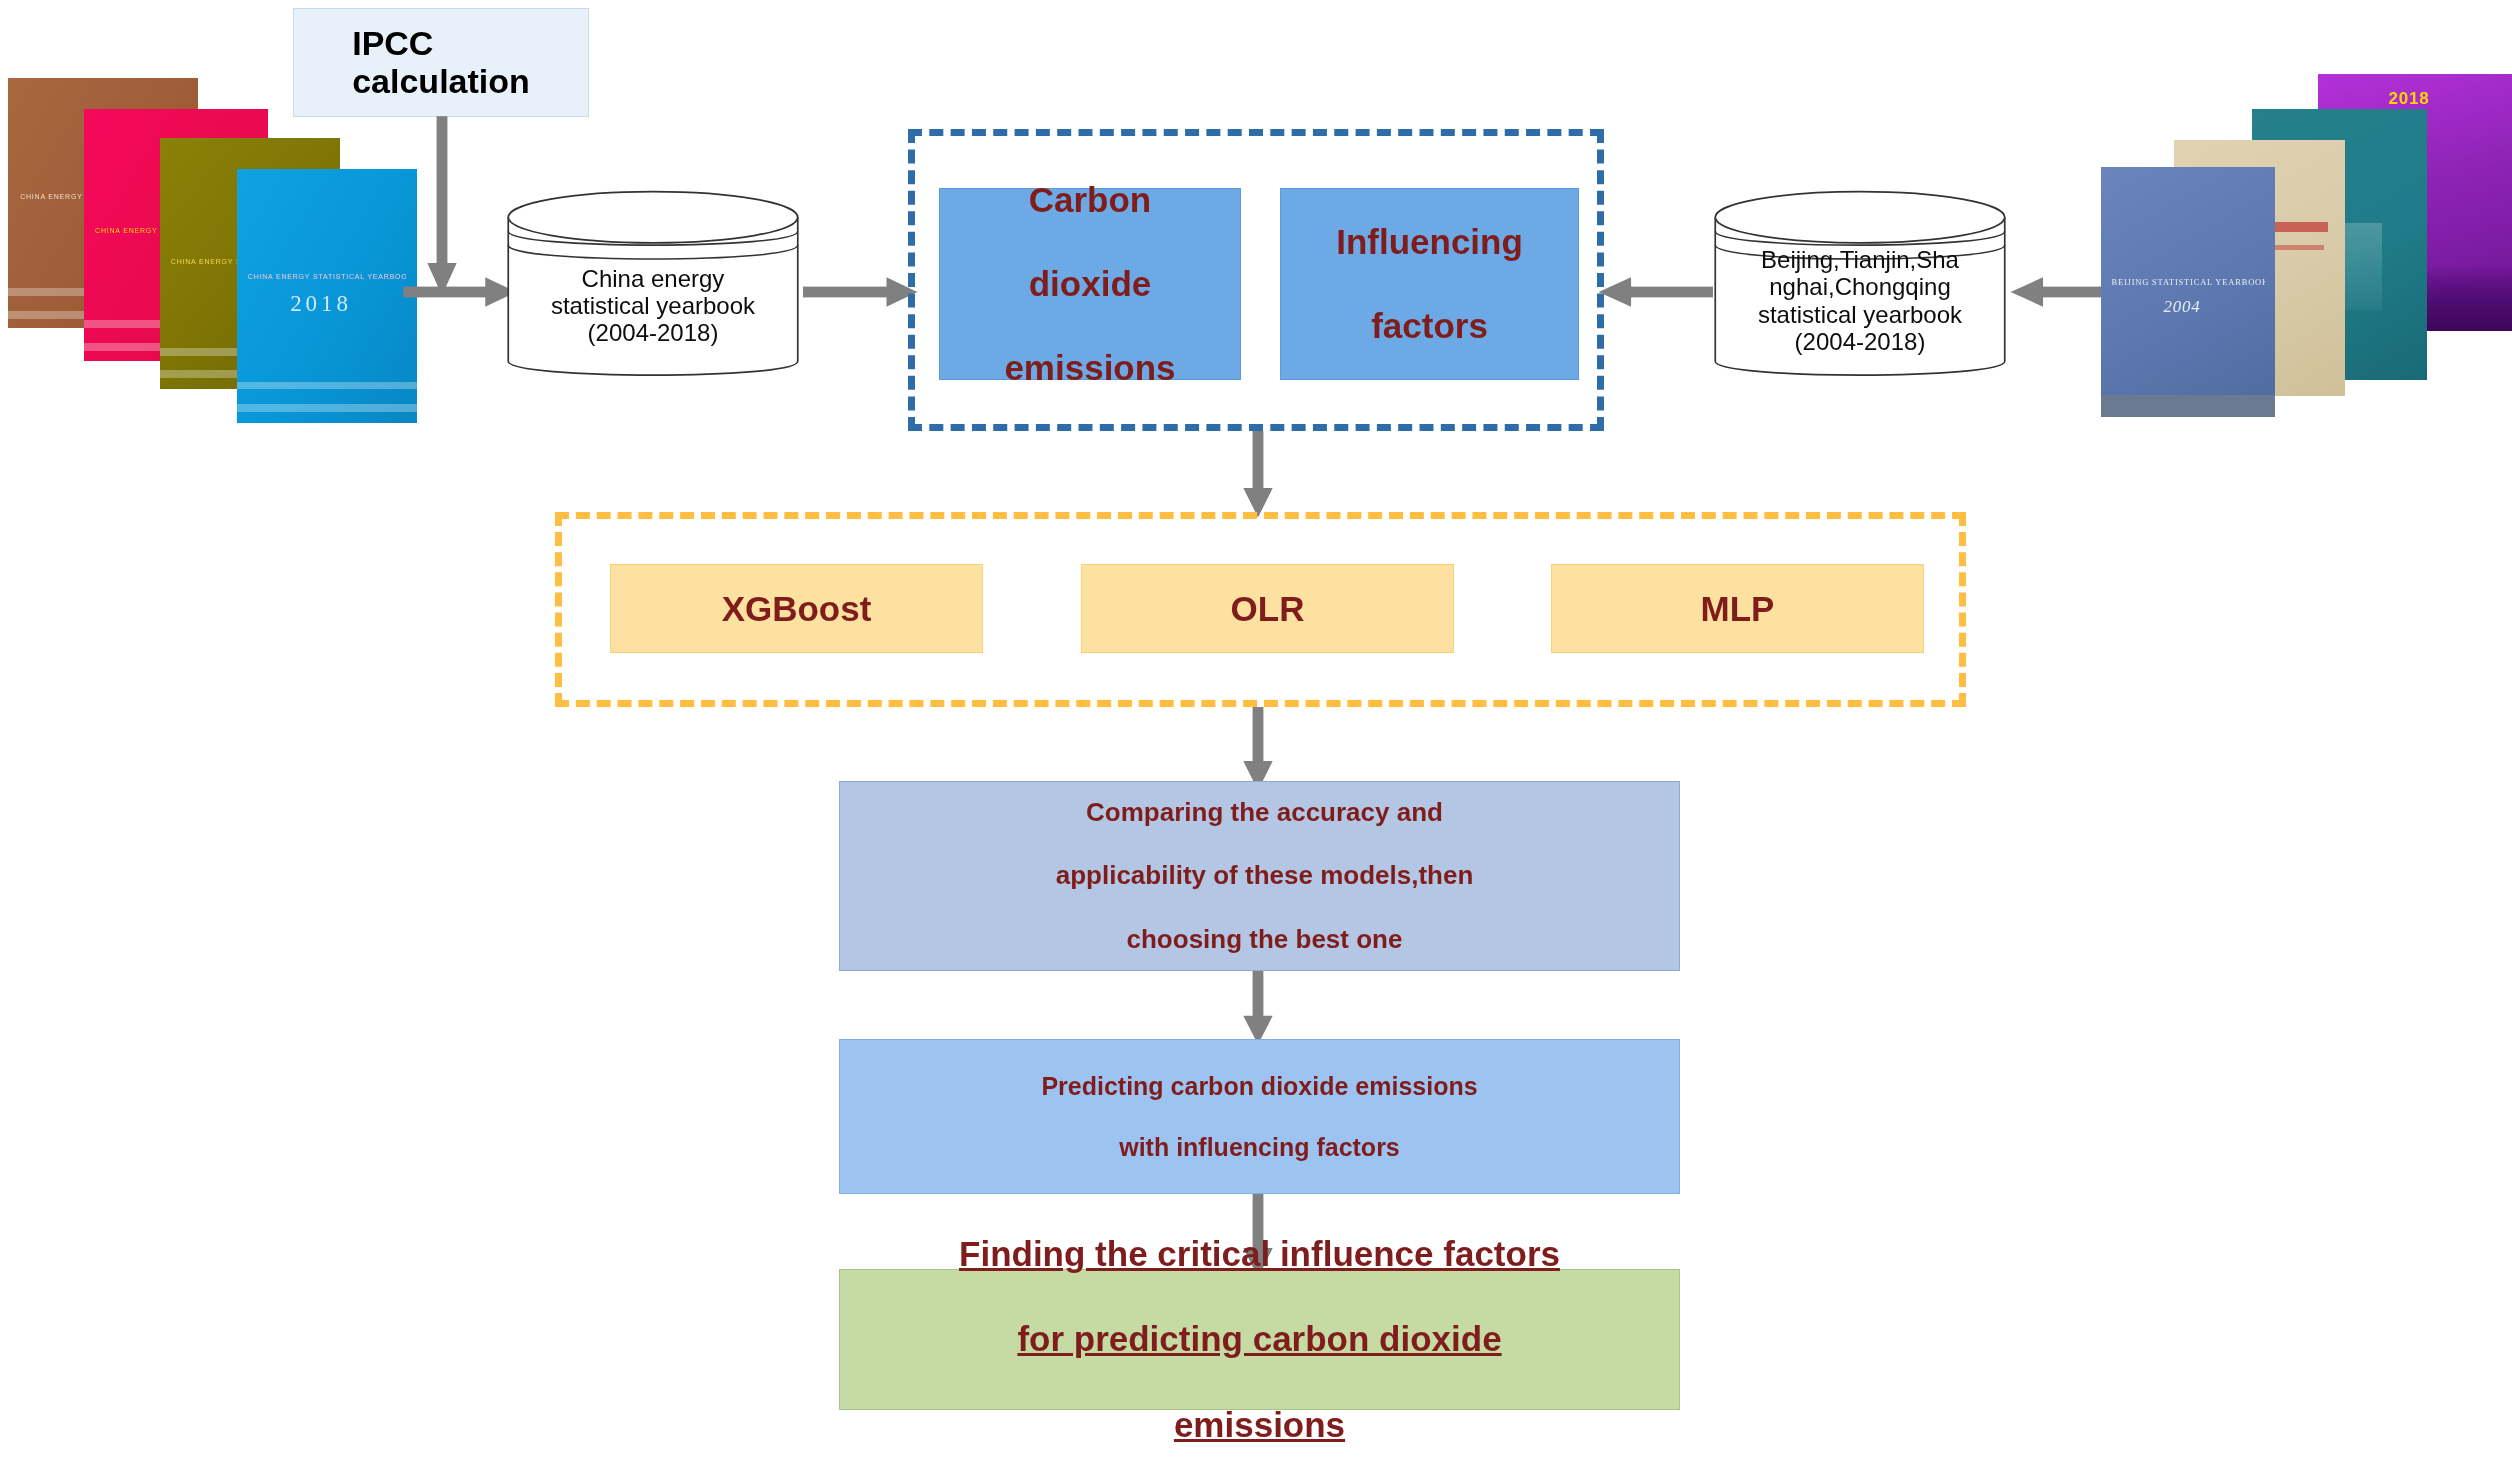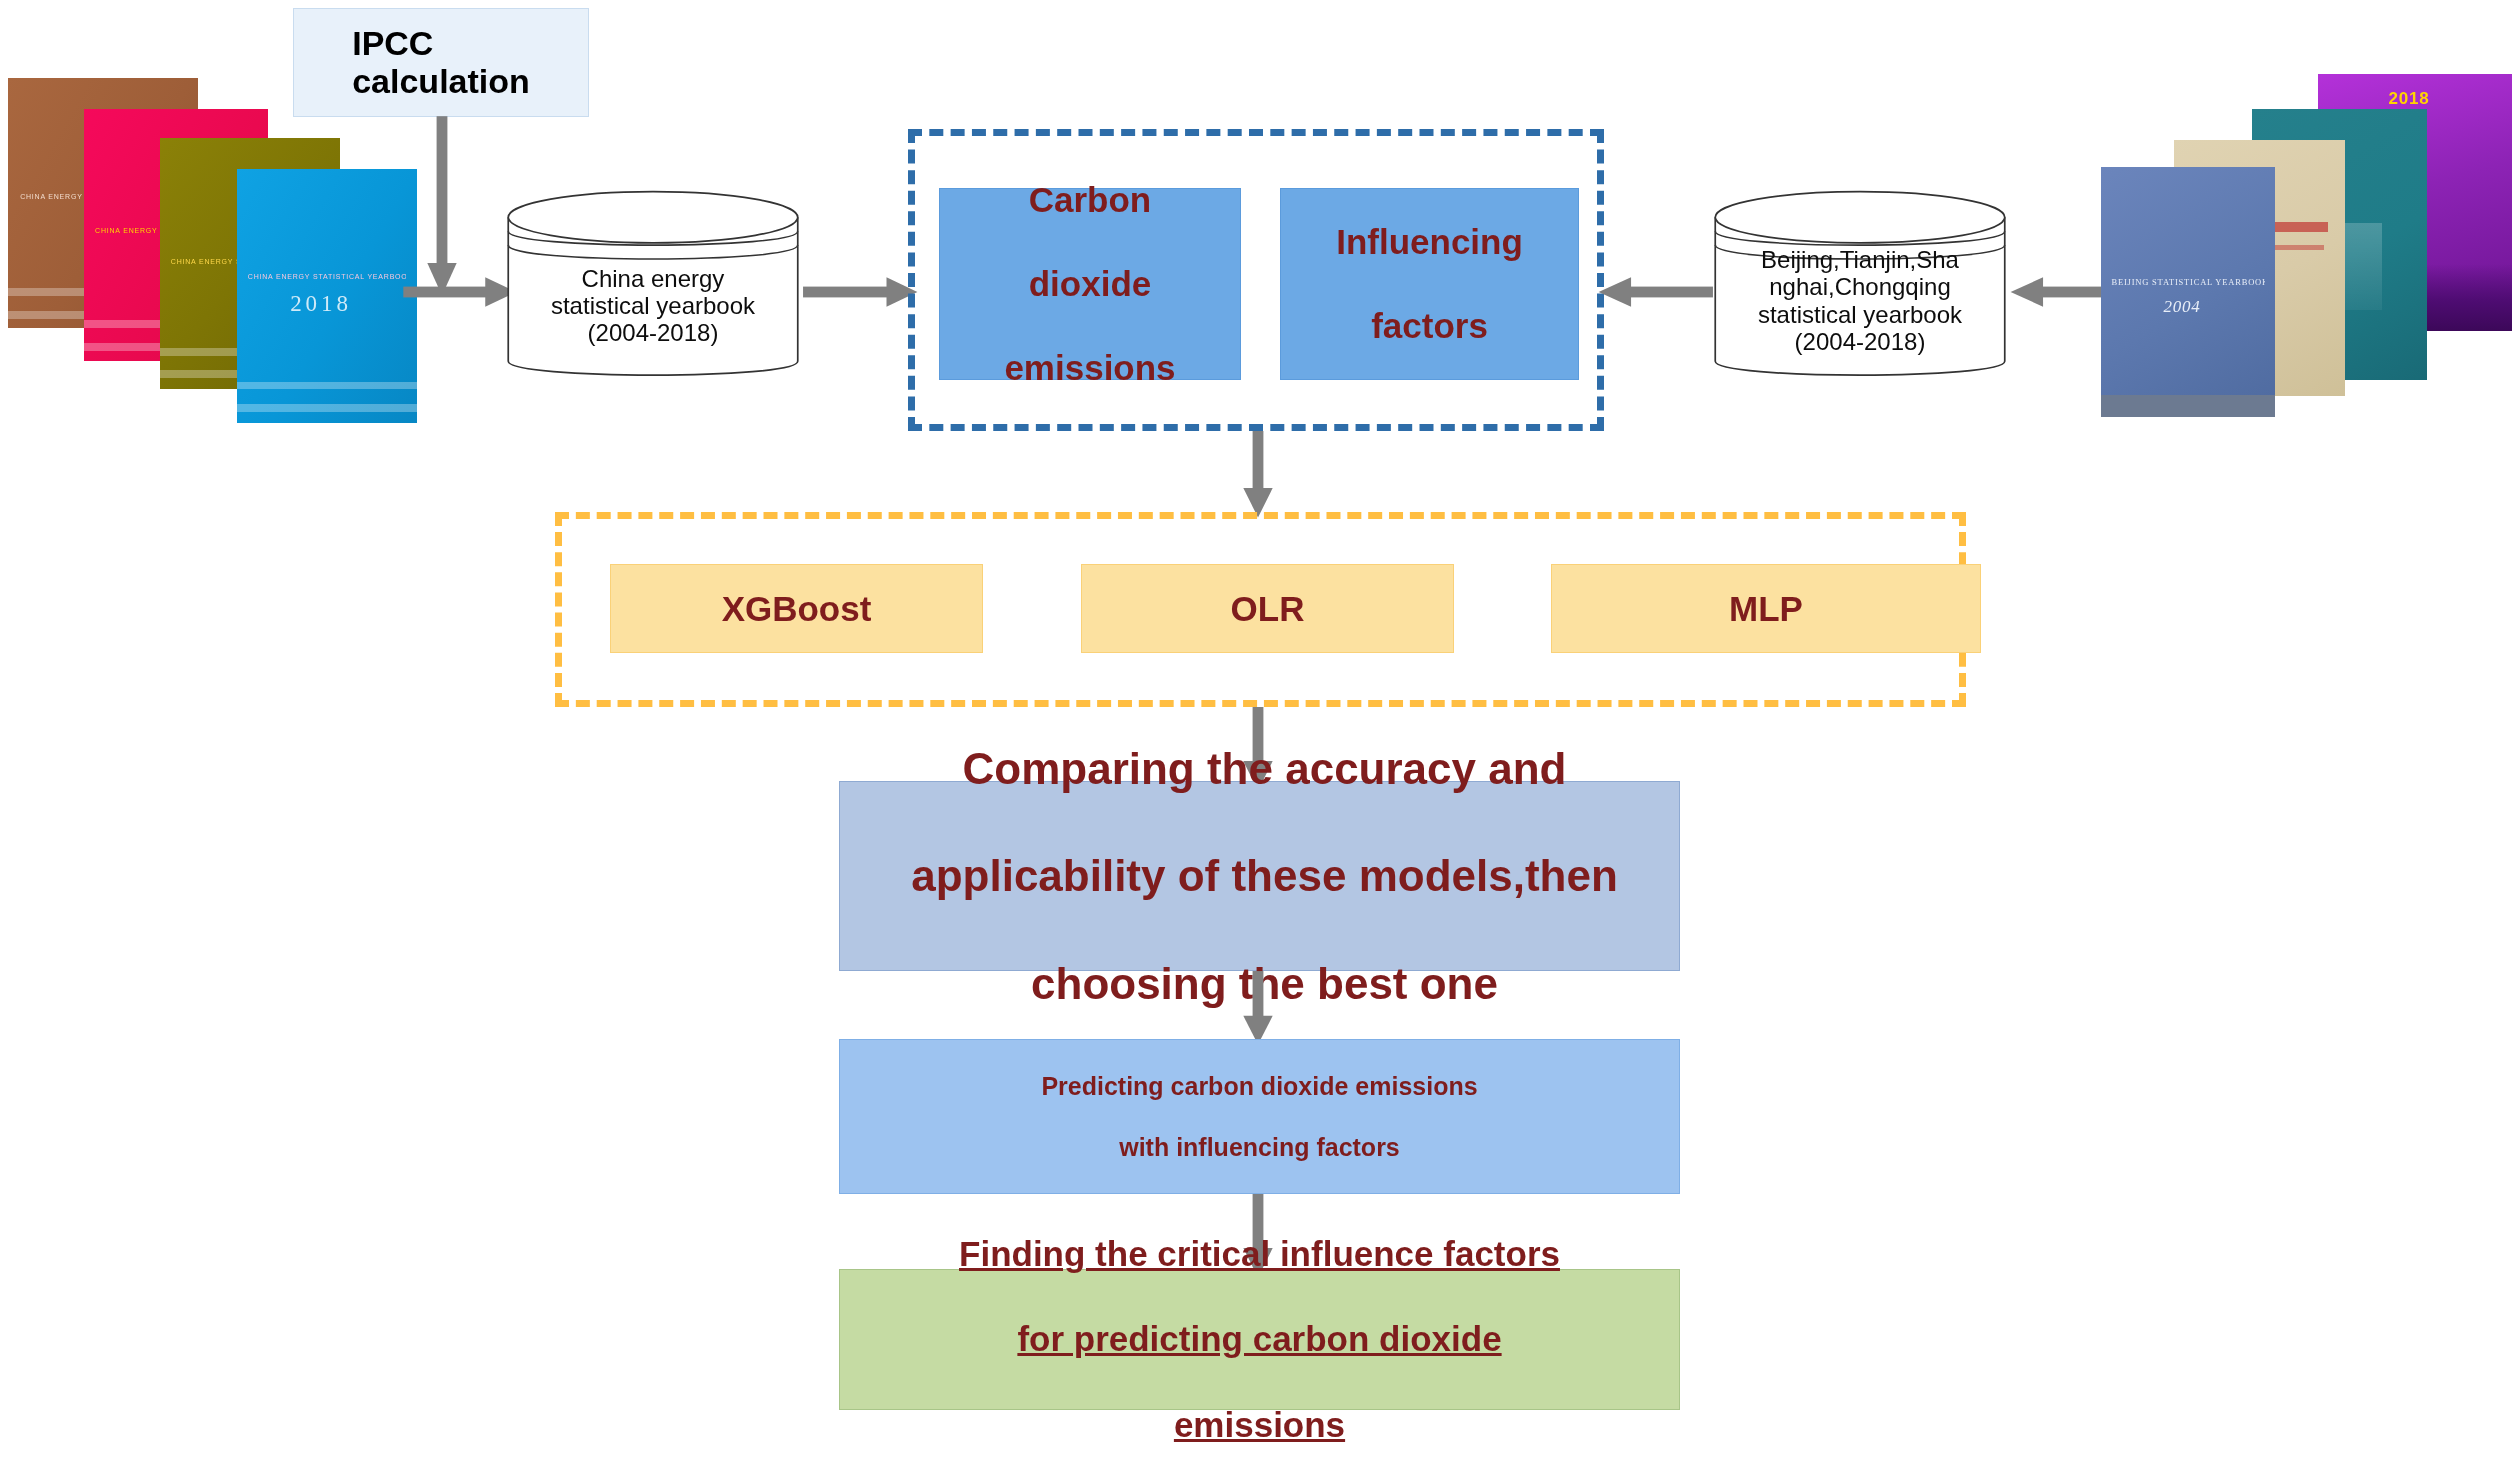--- a/index.html
+++ b/index.html
@@ -38,21 +38,21 @@
   
   .node{position:absolute;box-sizing:border-box;display:flex;
      align-items:center;justify-content:center;text-align:center;color:#7f1d1d;}
   .node span{display:block;}
 
   .n-blue-mid{background:#6CA9E5;border:0.8px solid #5B9BDC;
      font-size:35px;font-weight:bold;line-height:1.2;}
   .n-orange{background:#FCE1A0;border:1.6px solid #FAD178;
      font-size:35px;font-weight:bold;}
   .n-steel{background:#B3C6E3;border:1.6px solid #8FAAD2;
-     font-size:44px;font-weight:bold;line-height:1.22;padding-left:10px;}
+     font-size:26px;font-weight:bold;line-height:1.22;padding-left:10px;}
   .n-sky{background:#9DC3F0;border:1.6px solid #7FAFE6;
      font-size:25px;font-weight:bold;line-height:1.22;}
   .n-green{background:#C5DBA3;border:1.6px solid #A8C588;
      font-size:35px;font-weight:bold;line-height:1.22;}
 
   
   .arrow{position:absolute;}
   .arrow svg{display:block;}
 </style>
 </head>
@@ -221,21 +221,21 @@
   <div class="abs" id="orange-dash"></div>
 
   <div class="node n-orange" style="left:610px;top:564px;width:373px;height:89px;">
     <span>XGBoost</span>
   </div>
 
   <div class="node n-orange" style="left:1081px;top:564px;width:373px;height:89px;">
     <span>OLR</span>
   </div>
 
-  <div class="node n-orange" style="left:1551px;top:564px;width:430px;height:89px;">
+  <div class="node n-orange" style="left:1551px;top:564px;width:373px;height:89px;">
     <span>MLP</span>
   </div>
 
   <div class="arrow" style="left:1241px;top:707px;">
     <svg width="34" height="85" viewBox="0 0 44 110">
       <rect x="15" y="0" width="14" height="74" fill="#808080"></rect>
       <polygon points="3,70 41,70 22,108" fill="#808080"></polygon>
     </svg>
   </div>
 

